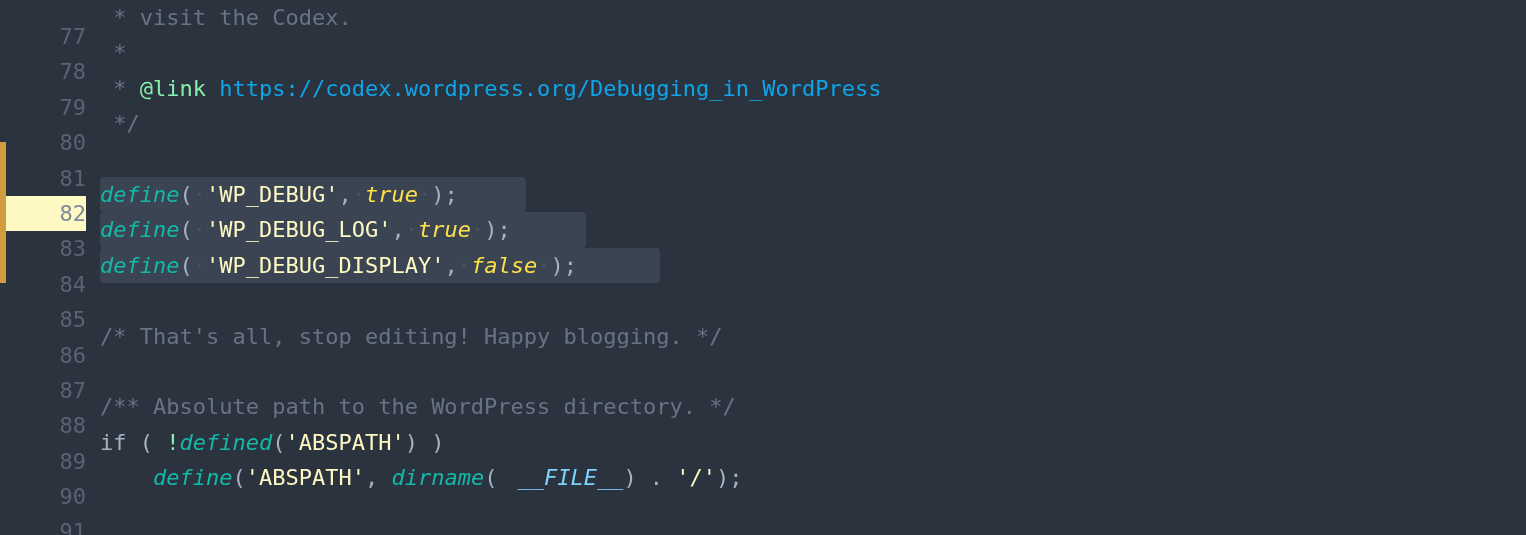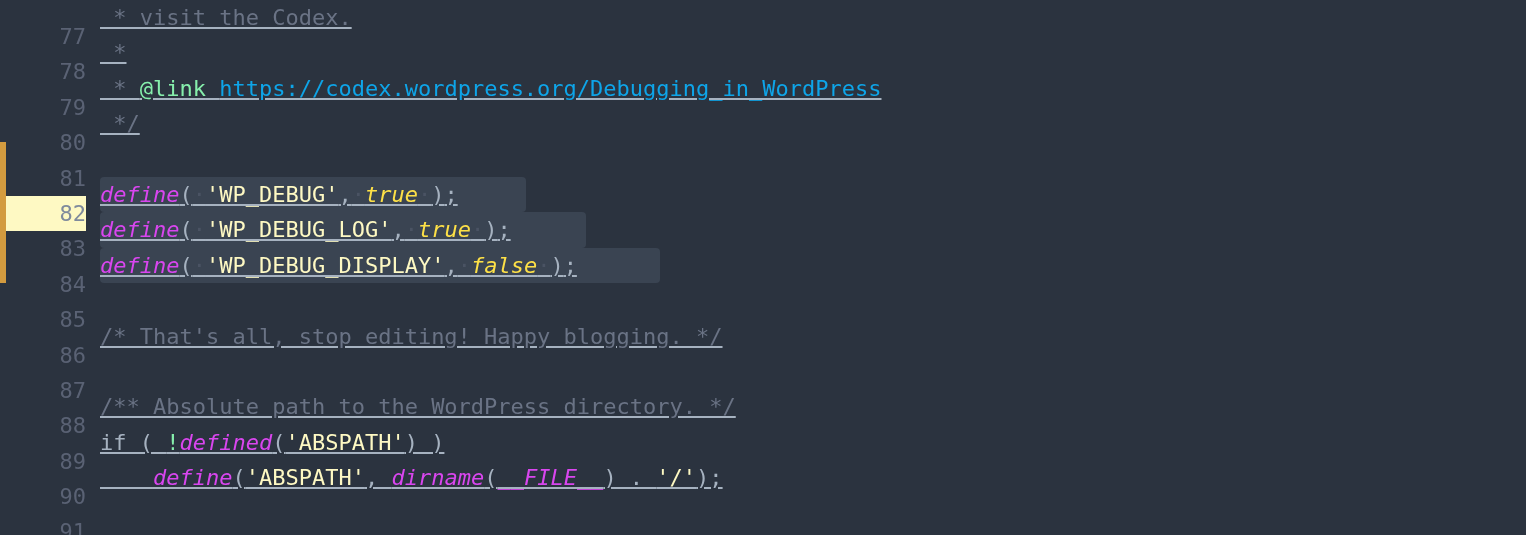--- a/index.html
+++ b/index.html
@@ -38,21 +38,20 @@
     text-align: right;
     padding-right: 14px;
     box-sizing: border-box;
     color: #5a6274;
     user-select: none;
     margin-top: 19px;
   }
   .code {
     position: relative;
     flex: 1;
-    text-decoration: underline;
   }
   .line {
     height: 35.4px;
     position: relative;
   }
   .current-line-gutter {
     background: #fef9c3;
     color: #7f8a9c;
   }
   .sel {
@@ -63,26 +62,26 @@
   }
   .txt {
     position: relative;
     z-index: 1;
     display: inline;
   }
   
   .c-comment { color: #6a7385; }   
   .c-tag     { color: #86efac; }   
   .c-link    { color: #0ea5e9; }   
-  .c-func    { color: #d946ef; font-style: italic; } 
+  .c-func    { color: #14b8a6; font-style: italic; } 
   .c-paren   { color: #a6b2c0; }   
   .c-ws      { color: #4a5363; }   
   .c-str     { color: #fef9c3; }   
   .c-bool    { color: #fde047; font-style: italic; } 
-  .c-const   { color: #d946ef; font-style: italic; } 
+  .c-const   { color: #7dd3fc; font-style: italic; margin-left: 20px; } 
   .c-semi    { color: #a6b2c0; }
 </style>
 </head>
 <body>
 
 <div class="editor">
   <div class="mark-gutter"><div class="mark" style="top: 141.6px; height: 35.4px;"></div><div class="mark" style="top: 177px; height: 35.4px;"></div><div class="mark" style="top: 212.4px; height: 35.4px;"></div><div class="mark" style="top: 247.8px; height: 35.4px;"></div></div>
   <div class="ln-gutter"><div class="line">77</div><div class="line">78</div><div class="line">79</div><div class="line">80</div><div class="line">81</div><div class="line current-line-gutter">82</div><div class="line">83</div><div class="line">84</div><div class="line">85</div><div class="line">86</div><div class="line">87</div><div class="line">88</div><div class="line">89</div><div class="line">90</div><div class="line">91</div></div>
   <div class="code"><div class="line"><span class="txt"><span class="c-comment"> * visit the Codex.</span></span></div><div class="line"><span class="txt"><span class="c-comment"> *</span></span></div><div class="line"><span class="txt"><span class="c-comment"> * </span><span class="c-tag">@link</span><span class="c-comment"> </span><span class="c-link">https://codex.wordpress.org/Debugging_in_WordPress</span></span></div><div class="line"><span class="txt"><span class="c-comment"> */</span></span></div><div class="line"><span class="txt"></span></div><div class="line"><div class="sel" style="left: 0px; top: 0px; height: 35.4px; width: 426px;"></div><span class="txt"><span class="c-func">define</span><span class="c-paren">(</span><span class="c-ws">·</span><span class="c-str">'WP_DEBUG'</span><span class="c-paren">,</span><span class="c-ws">·</span><span class="c-bool">true</span><span class="c-ws">·</span><span class="c-paren">)</span><span class="c-semi">;</span></span></div><div class="line"><div class="sel" style="left: 0px; top: 0px; height: 35.4px; width: 486px;"></div><span class="txt"><span class="c-func">define</span><span class="c-paren">(</span><span class="c-ws">·</span><span class="c-str">'WP_DEBUG_LOG'</span><span class="c-paren">,</span><span class="c-ws">·</span><span class="c-bool">true</span><span class="c-ws">·</span><span class="c-paren">)</span><span class="c-semi">;</span></span></div><div class="line"><div class="sel" style="left: 0px; top: 0px; height: 35.4px; width: 560px;"></div><span class="txt"><span class="c-func">define</span><span class="c-paren">(</span><span class="c-ws">·</span><span class="c-str">'WP_DEBUG_DISPLAY'</span><span class="c-paren">,</span><span class="c-ws">·</span><span class="c-bool">false</span><span class="c-ws">·</span><span class="c-paren">)</span><span class="c-semi">;</span></span></div><div class="line"><span class="txt"></span></div><div class="line"><span class="txt"><span class="c-comment">/* That's all, stop editing! Happy blogging. */</span></span></div><div class="line"><span class="txt"></span></div><div class="line"><span class="txt"><span class="c-comment">/** Absolute path to the WordPress directory. */</span></span></div><div class="line"><span class="txt"><span class="c-paren">if ( </span><span class="c-tag">!</span><span class="c-func">defined</span><span class="c-paren">(</span><span class="c-str">'ABSPATH'</span><span class="c-paren">) )</span></span></div><div class="line"><span class="txt"><span class="c-paren">    </span><span class="c-func">define</span><span class="c-paren">(</span><span class="c-str">'ABSPATH'</span><span class="c-paren">, </span><span class="c-func">dirname</span><span class="c-paren">(</span><span class="c-const">__FILE__</span><span class="c-paren">) . </span><span class="c-str">'/'</span><span class="c-paren">);</span></span></div><div class="line"><span class="txt"></span></div></div>
 </div>

